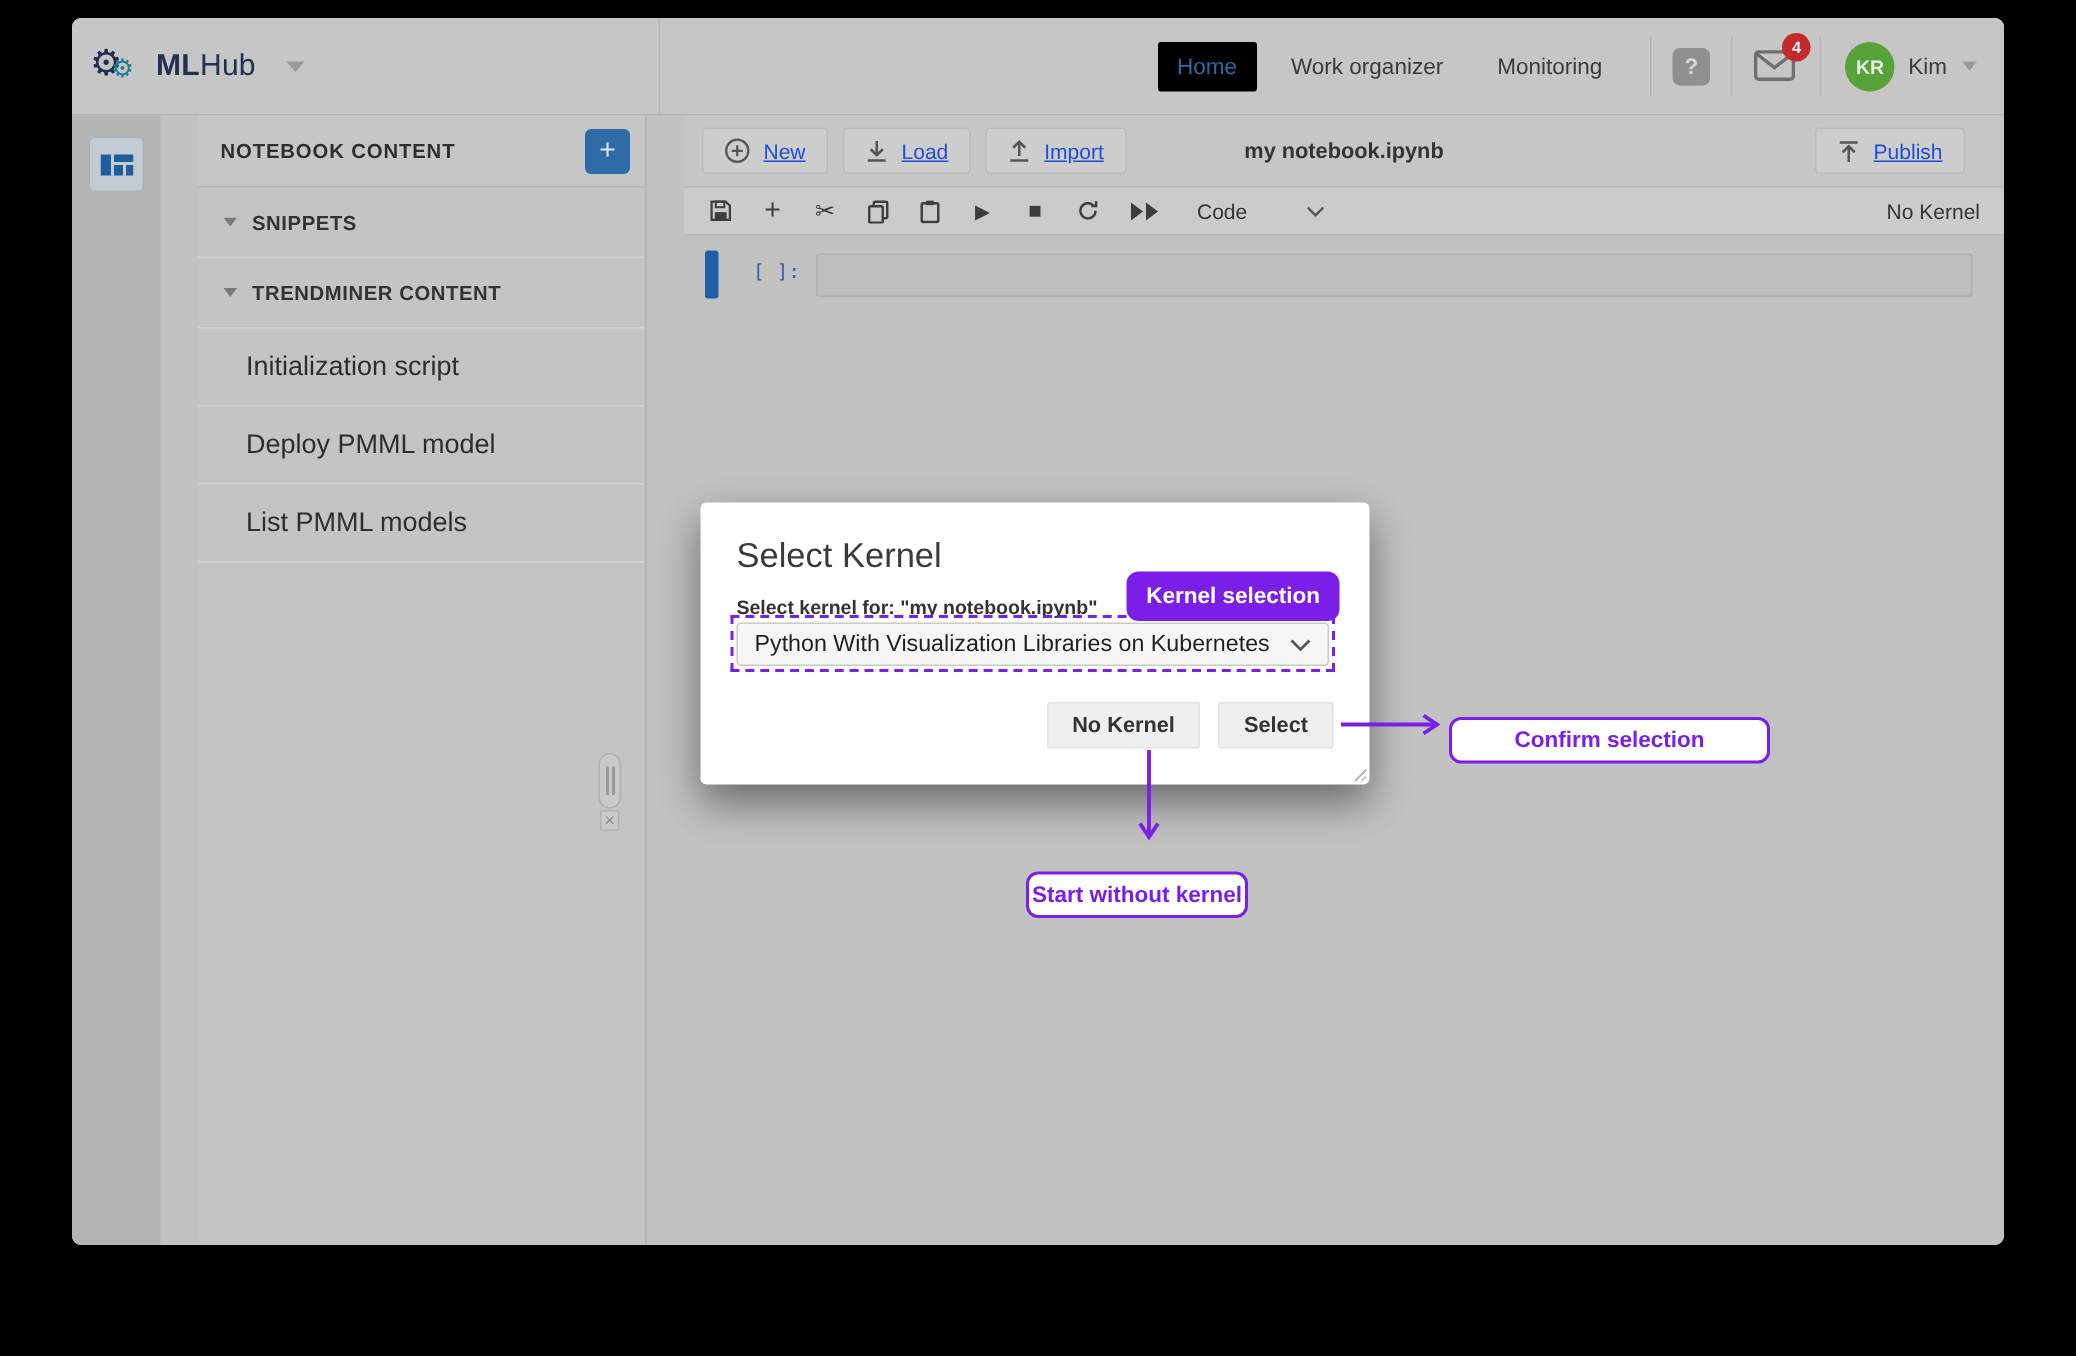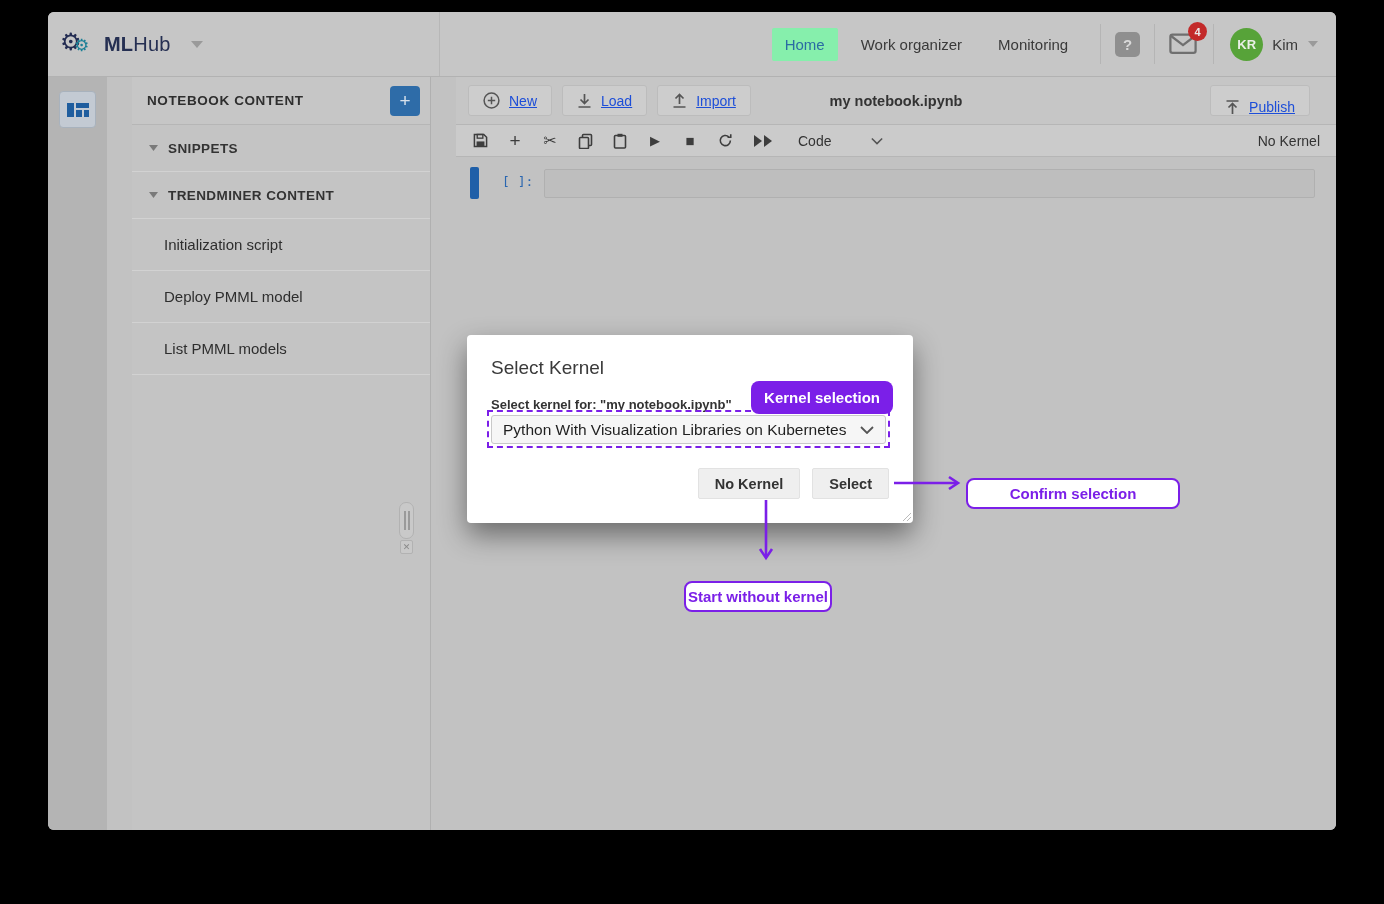--- a/index.html
+++ b/index.html
@@ -19,21 +19,21 @@
     height:100%; border-right:1px solid #b7b7b7; }
   .brand-name { font-size:20px; color:#252f52; letter-spacing:.2px; }
   .brand-name b { font-weight:800; }
   .gearwrap { position:relative; width:34px; height:30px; }
   .gear1 { position:absolute; left:-2px; top:-1px; font-size:24px; color:#232c52; }
   .gear2 { position:absolute; left:12px; top:6px; font-size:17px; color:#1b7f96; }
   .caret { width:0; height:0; border-left:6px solid transparent; border-right:6px solid transparent;
     border-top:7px solid #9a9a9a; margin-left:12px; }
   .topbar-right { margin-left:auto; display:flex; align-items:center; height:100%; padding-right:18px; }
   .nav-item { font-size:15px; color:#3a3a3a; padding:8px 13px; margin:0 5px; cursor:pointer; }
-  .nav-item.active { background:#86efac; color:#2b6ba3; border-radius:2px; }
+  .nav-item.active { background:#000000; color:#2b6ba3; border-radius:2px; }
   .tb-div { width:1px; height:40px; background:#b5b5b5; margin:0 14px; }
   .help-box { width:25px; height:25px; background:#8f8f8f; border-radius:5px; color:#d9d9d9;
     font-weight:700; font-size:15px; display:flex; align-items:center; justify-content:center; }
   .mail-wrap { position:relative; width:30px; height:26px; }
   .mail-badge { position:absolute; right:-8px; top:-9px; min-width:19px; height:19px; background:#c32a2a;
     border-radius:50%; color:#e9e9e9; font-size:11px; font-weight:700; display:flex; align-items:center;
     justify-content:center; }
   .avatar { width:33px; height:33px; border-radius:50%; background:#57a339; color:#e9efe6;
     font-size:13px; font-weight:700; display:flex; align-items:center; justify-content:center;
     margin:0 9px 0 2px; }
@@ -50,56 +50,56 @@
 
   .sidebar { width:299px; flex:none; background:#c4c4c4; border-right:1px solid #b0b0b0; position:relative; }
   .sidebar-header { height:48px; background:#c6c6c6; border-bottom:1px solid #b6b6b6;
     display:flex; align-items:center; padding:0 10px 0 15px; }
   .sidebar-title { font-size:13.5px; font-weight:700; color:#2e2e2e; letter-spacing:.6px; }
   .plus-btn { margin-left:auto; width:30px; height:30px; background:#2e6ca8; border:none; border-radius:4px;
     color:#d8e2ec; font-size:19px; line-height:28px; text-align:center; cursor:pointer; }
   .side-section { height:47px; display:flex; align-items:center; gap:10px; padding-left:17px;
     border-bottom:1px solid #d2d2d2; font-size:13.5px; font-weight:700; color:#333; letter-spacing:.4px; cursor:pointer; }
   .side-item { height:52px; display:flex; align-items:center; padding-left:32px;
-    border-bottom:1px solid #d2d2d2; font-size:15px; color:#2e2e2e; cursor:pointer; }
+    border-bottom:1px solid #d2d2d2; font-size:18px; color:#2e2e2e; cursor:pointer; }
 
   .splitter { position:absolute; left:351px; top:425px; width:15px; z-index:2; }
   .grip { width:15px; height:37px; background:#c9c9c9; border:1px solid #b2b2b2; border-radius:7px;
     display:flex; align-items:center; justify-content:center; gap:2px; }
   .grip i { display:block; width:2px; height:19px; background:#9a9a9a; }
   .split-close { width:13px; height:14px; margin:1px auto 0; background:#c9c9c9; border:1px solid #b2b2b2;
     border-radius:2px; font-size:9px; color:#8a8a8a; display:flex; align-items:center; justify-content:center; }
 
   .main { flex:1; display:flex; flex-direction:column; background:#c2c2c2; }
   .main-header { height:48px; background:#c6c6c6; border-bottom:1px solid #b6b6b6; position:relative;
     display:flex; align-items:center; padding-left:12px; flex:none; }
   .hd-btn { display:flex; align-items:center; gap:9px; height:31px; padding:0 14px; margin-right:10px;
     background:#cdcdcd; border:1px solid #bcbcbc; border-radius:3px; font-size:14px; color:#1d4ed8; cursor:pointer;text-decoration:underline; }
   .filename { position:absolute; left:50%; transform:translateX(-50%); font-size:14.5px; font-weight:700; color:#333; }
-  .publish { margin-left:auto; margin-right:26px;align-items:flex-end; }
+  .publish { margin-left:auto; margin-right:26px; }
 
   .nb-toolbar { height:32px; background:#cbcbcb; border-bottom:1px solid #b6b6b6; flex:none;
     display:flex; align-items:center; gap:17px; padding-left:15px; color:#3d3d3d; }
   .tbi { width:18px; height:18px; display:flex; align-items:center; justify-content:center;
     font-size:14px; color:#3d3d3d; cursor:pointer; }
   .code-dd { display:flex; align-items:center; font-size:14px; color:#333; margin-left:6px; cursor:pointer; }
   .code-dd .dd-gap { width:40px; }
   .kernel-status { margin-left:auto; padding-right:16px; font-size:14px; color:#333; }
 
   .nb-canvas { flex:1; position:relative; }
   .cell-bar { position:absolute; left:14px; top:10px; width:9px; height:32px; background:#1f5fa8; border-radius:2px; }
   .cell-prompt { position:absolute; left:46px; top:17px; font-family:"DejaVu Sans Mono", monospace;
     font-size:13px; color:#2a66b0; }
   .cell-input { position:absolute; left:88px; right:21px; top:12px; height:29px; background:#bebebe;
     border:1px solid #b0b0b0; border-radius:2px; }
 
   
   .modal { position:absolute; left:419px; top:323px; width:446px; height:188px; background:#fff;
     border-radius:4px; box-shadow:0 12px 28px rgba(0,0,0,.45); z-index:5; }
-  .modal-title { position:absolute; left:24px; top:22px; font-size:19px; color:#3a3a3a; }
+  .modal-title { position:absolute; left:24px; top:22px; font-size:23px; color:#3a3a3a; }
   .modal-label { position:absolute; left:24px; top:62px; font-size:13px; font-weight:600; color:#333; }
   .dash-box { position:absolute; left:20px; top:75px; width:403px; height:38px;
     border:2px dashed var(--accent); z-index:1; }
   .kernel-select { position:absolute; left:24px; top:80px; width:395px; height:29px; background:#f6f6f6;
     border:1px solid #c9c9c9; border-radius:3px; display:flex; align-items:center; padding:0 11px;
     font-size:15.5px; color:#1f1f1f; cursor:pointer; z-index:2; }
   .kernel-select svg { margin-left:auto; }
   .badge { position:absolute; right:20px; top:46px; height:33px; line-height:33px; padding:0 13px;
     background:var(--accent); border-radius:8px; color:#fff; font-size:15px; font-weight:700; z-index:3; }
   .modal-btns { position:absolute; right:24px; bottom:24px; display:flex; gap:12px; }

